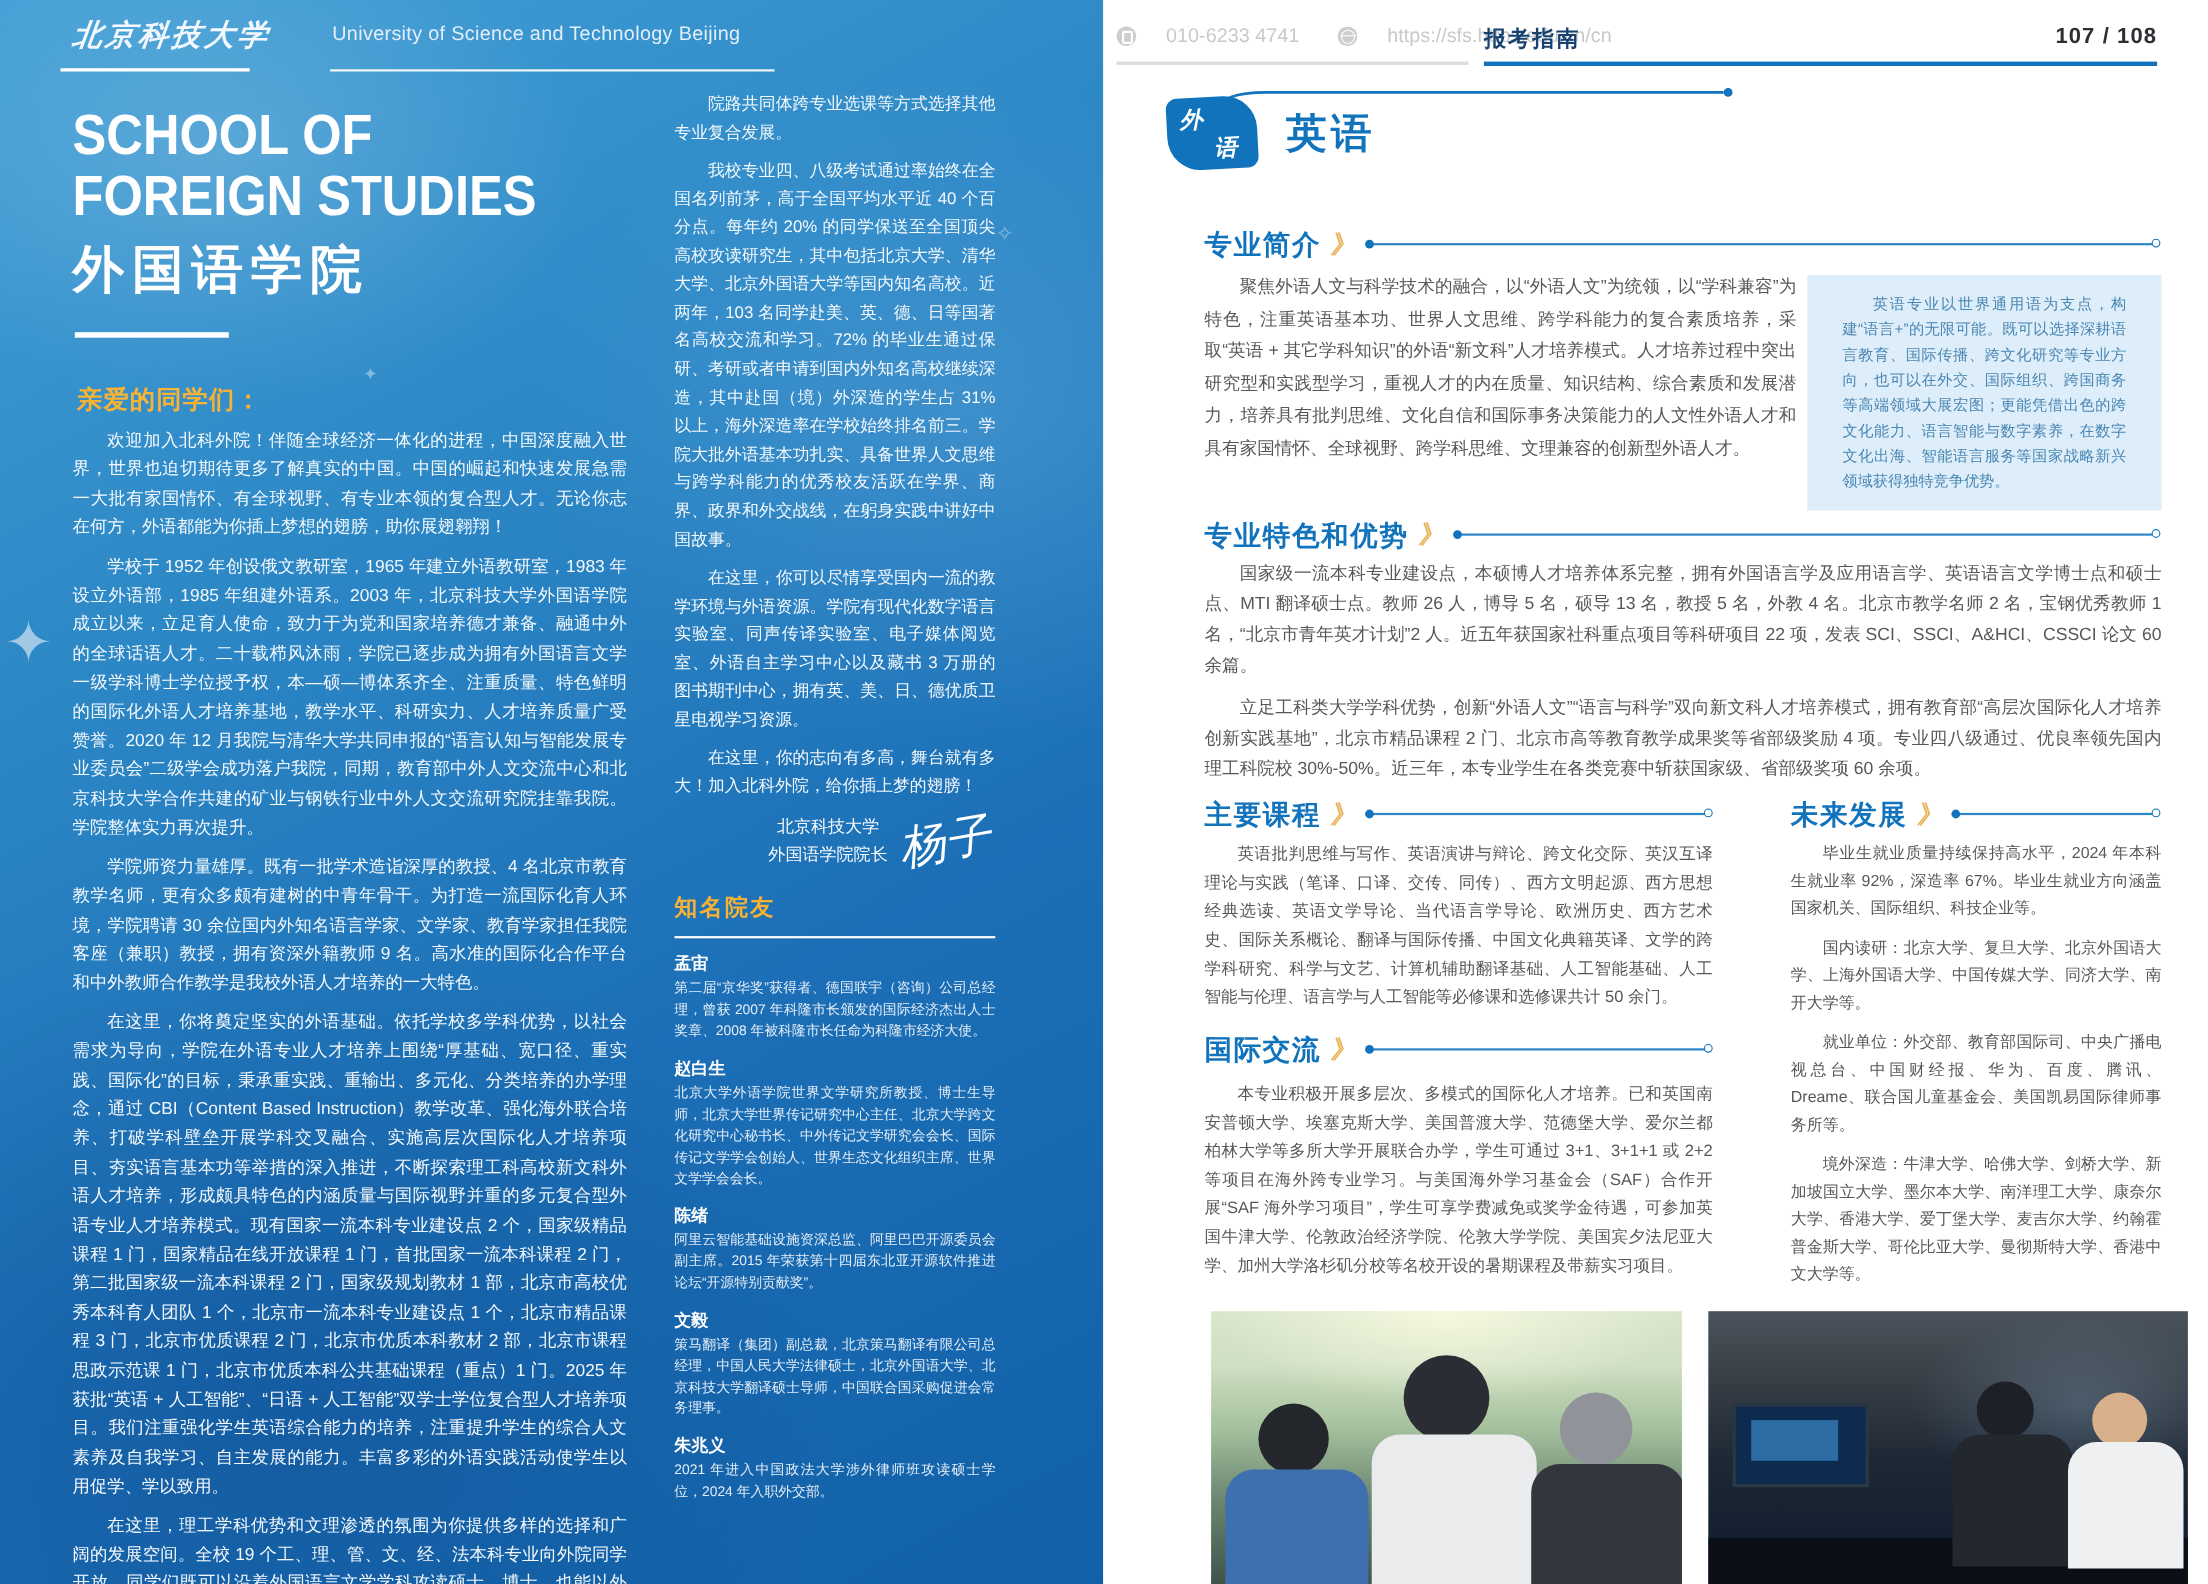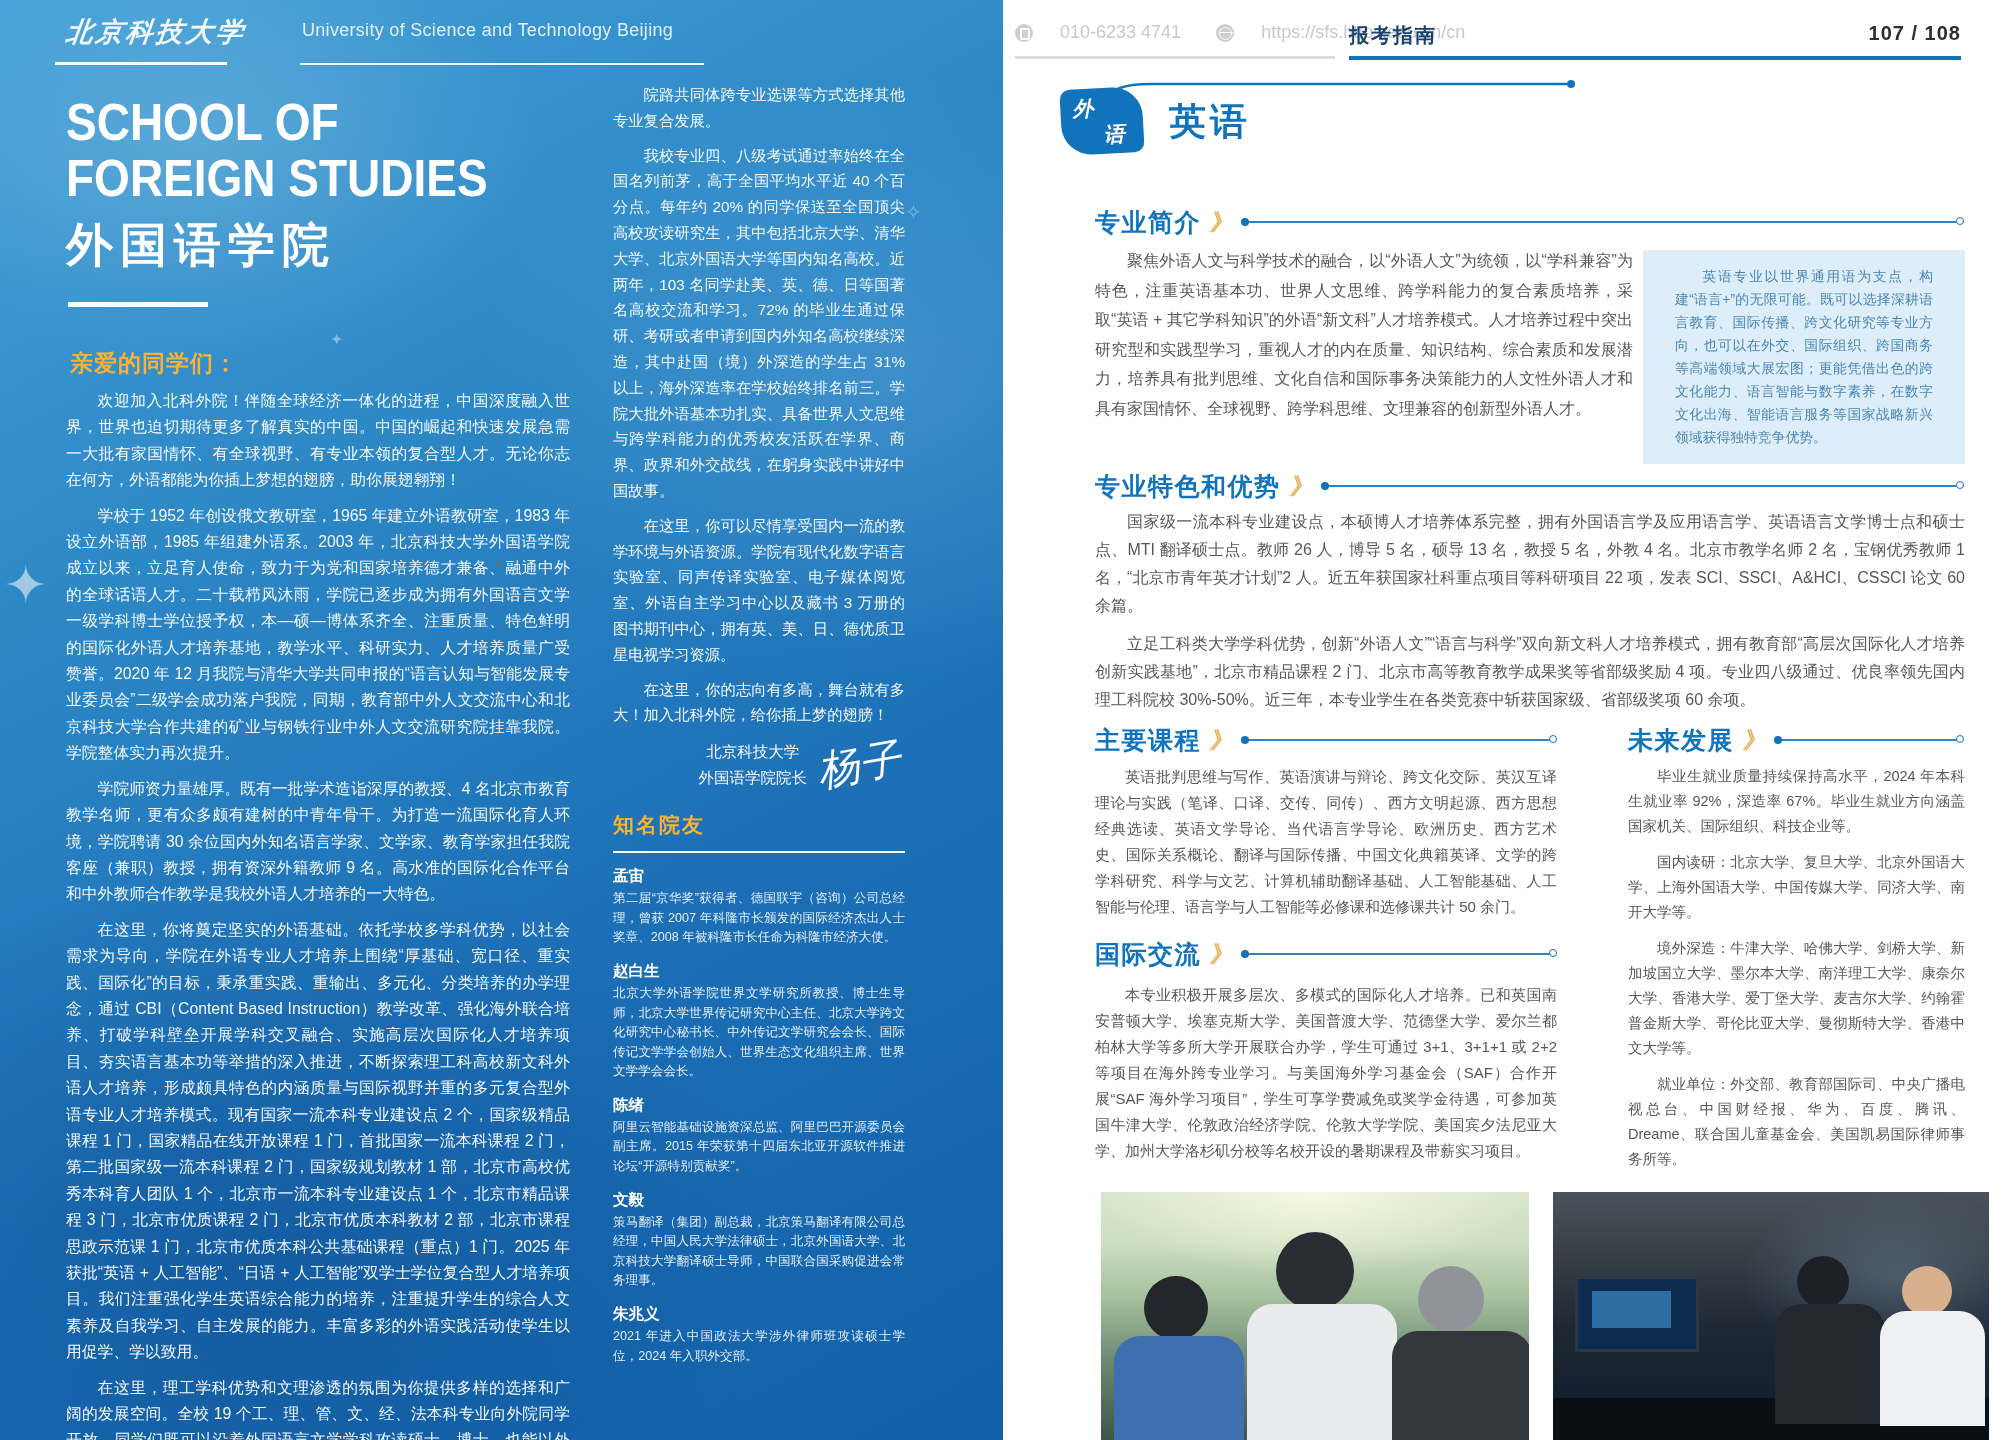--- a/index.html
+++ b/index.html
@@ -217,22 +217,22 @@
   </div>
 
   <div class="sec" style="left:625px;top:724px;width:337px;">
     <span class="sec-title">未来发展</span>
     <span class="chev">》</span>
     <div class="hline"></div>
   </div>
   <div class="rp-body future-body">
     <p>毕业生就业质量持续保持高水平，2024 年本科生就业率 92%，深造率 67%。毕业生就业方向涵盖国家机关、国际组织、科技企业等。</p>
     <p>国内读研：北京大学、复旦大学、北京外国语大学、上海外国语大学、中国传媒大学、同济大学、南开大学等。</p>
+    <p>就业单位：外交部、教育部国际司、中央广播电视总台、中国财经报、华为、百度、腾讯、Dreame、联合国儿童基金会、美国凯易国际律师事务所等。</p>
     <p>境外深造：牛津大学、哈佛大学、剑桥大学、新加坡国立大学、墨尔本大学、南洋理工大学、康奈尔大学、香港大学、爱丁堡大学、麦吉尔大学、约翰霍普金斯大学、哥伦比亚大学、曼彻斯特大学、香港中文大学等。</p>
-    <p>就业单位：外交部、教育部国际司、中央广播电视总台、中国财经报、华为、百度、腾讯、Dreame、联合国儿童基金会、美国凯易国际律师事务所等。</p>
   </div>
 
   <div class="photo photo1">
     <div class="fig-head" style="left:10%;top:34%;width:64px;height:64px;background:#23262b;"></div>
     <div class="fig-body" style="left:3%;top:58%;width:130px;height:110px;background:#3e6fae;"></div>
     <div class="fig-head" style="left:41%;top:16%;width:78px;height:78px;background:#2a2d33;"></div>
     <div class="fig-body" style="left:34%;top:45%;width:150px;height:140px;background:#e9ebed;"></div>
     <div class="fig-head" style="left:74%;top:30%;width:66px;height:66px;background:#90949a;"></div>
     <div class="fig-body" style="left:68%;top:56%;width:140px;height:120px;background:#33373d;"></div>
   </div>

